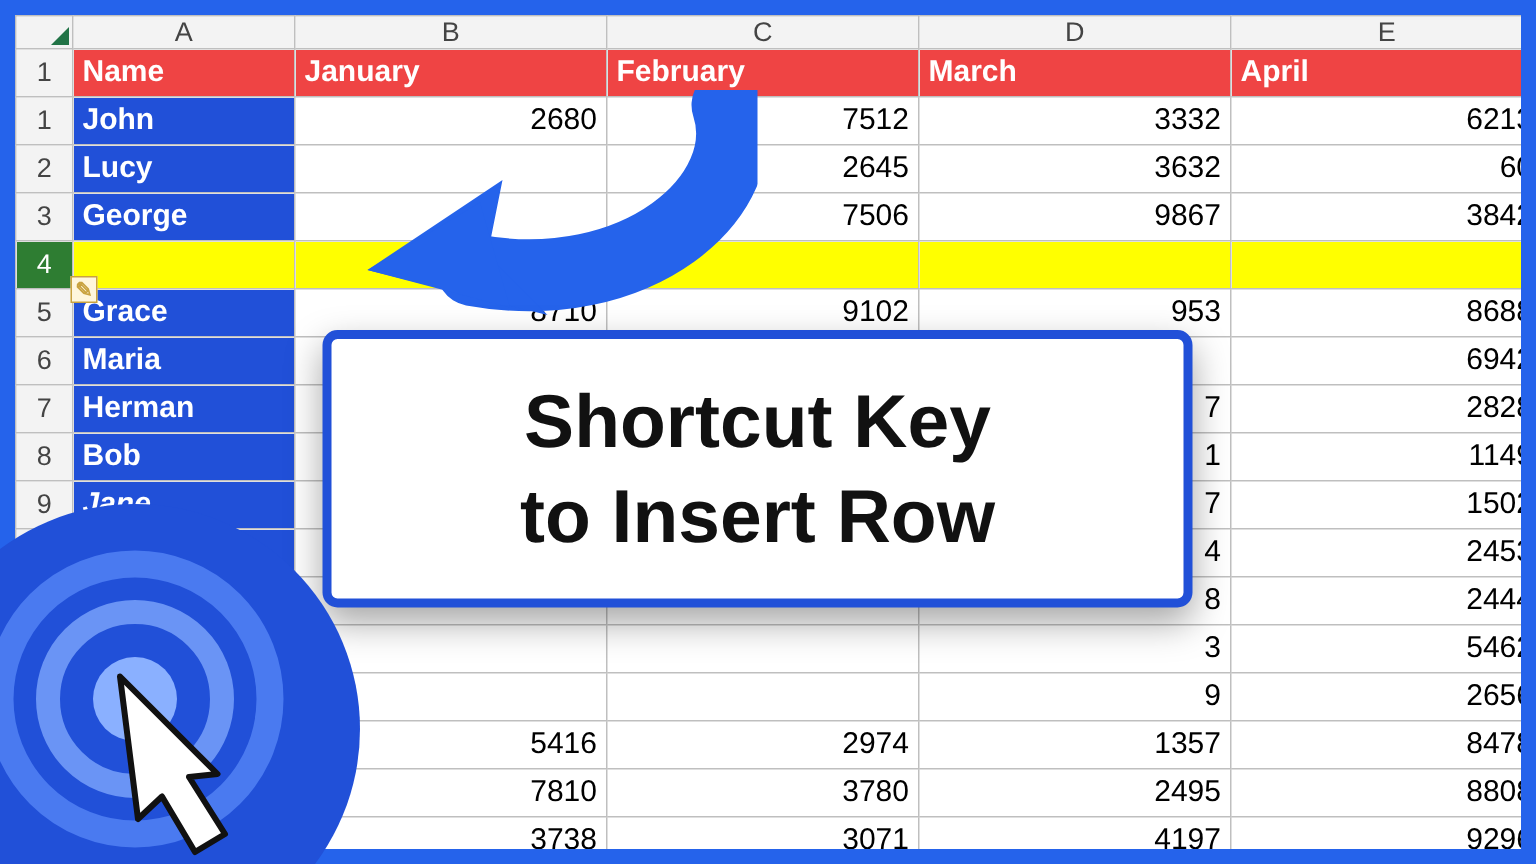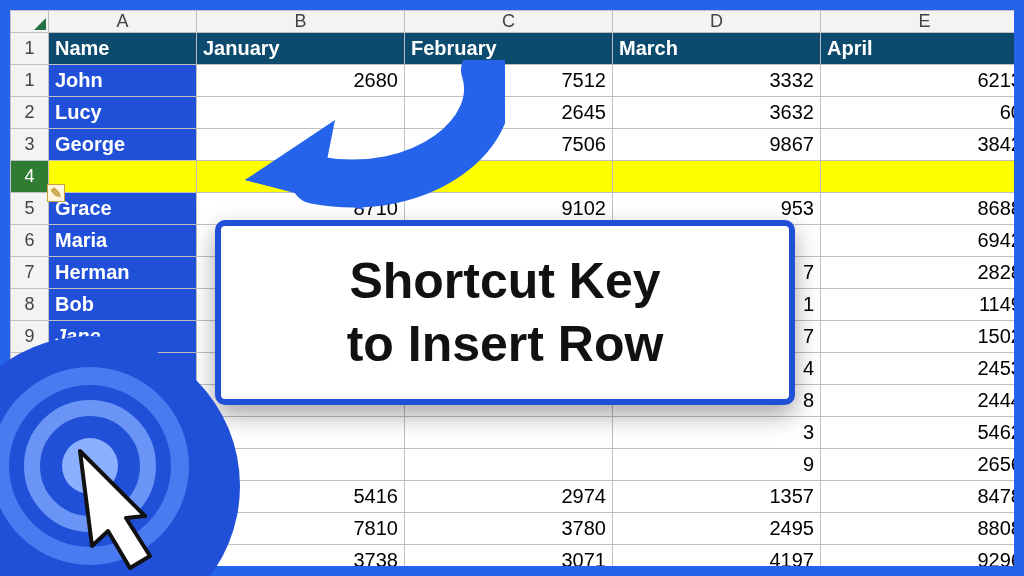--- a/index.html
+++ b/index.html
@@ -47,21 +47,21 @@
     color: #444;
     width: 38px;
     font-size: 18px;
     padding: 0;
   }
   .row-hdr.sel {
     background: #2e7d32;
     color: #fff;
   }
   .hdr-row td.cell {
-    background: #0c4a6e;
+    background: #ef4444;
     color: #fff;
     font-weight: 700;
     text-align: left;
   }
   .name-col {
     background: #2150d8;
     color: #fff;
     font-weight: 700;
     text-align: left;
     width: 140px;

